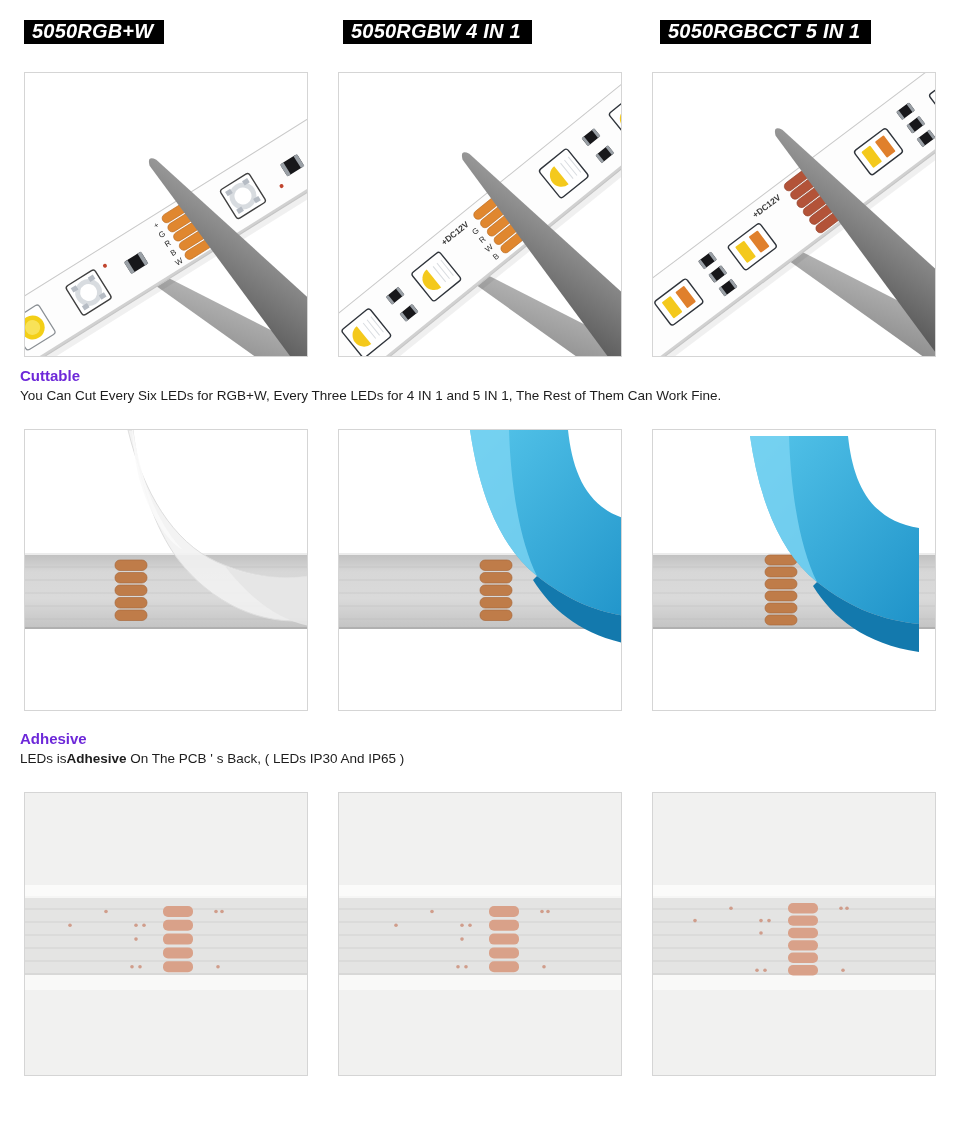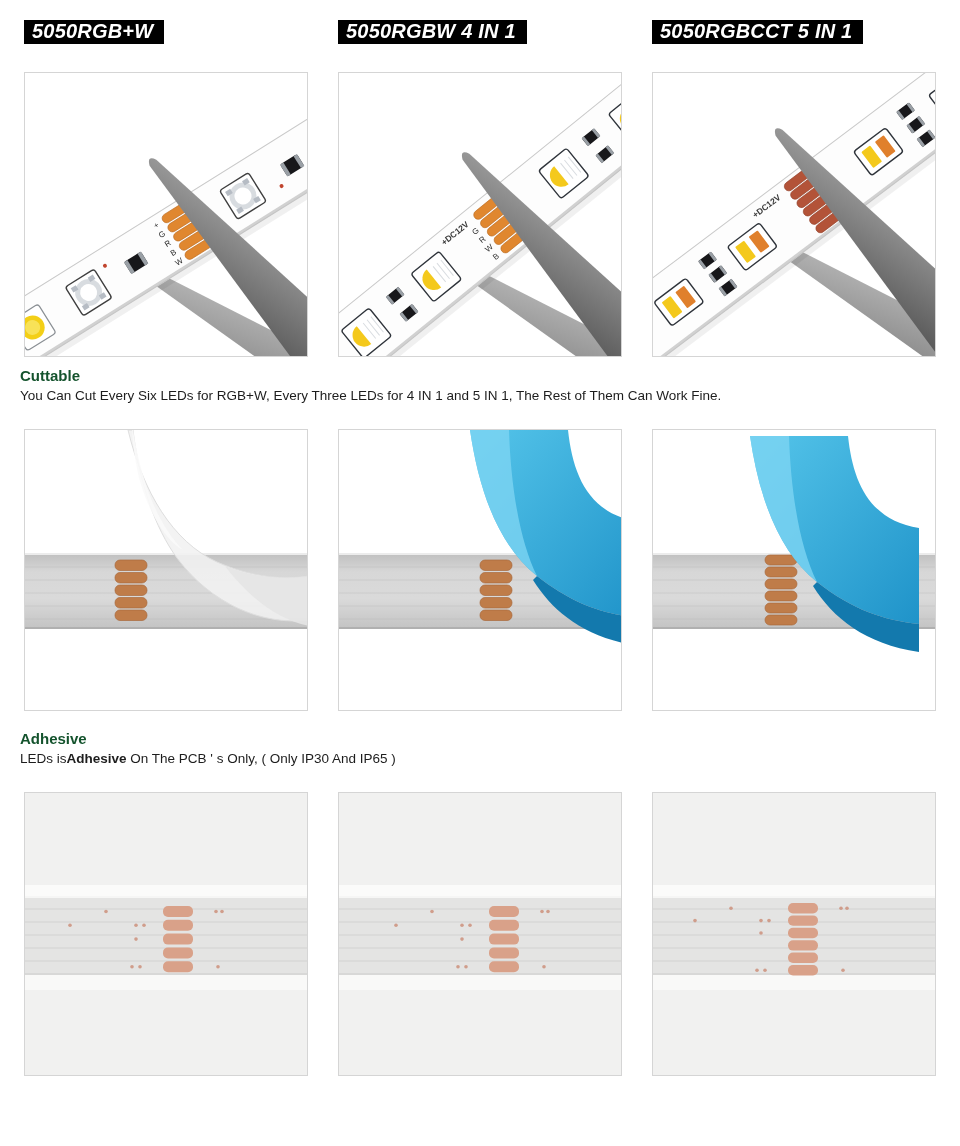--- a/index.html
+++ b/index.html
@@ -2,28 +2,28 @@
 <html><head>
 <meta charset="utf-8">
 <style>
   *{margin:0;padding:0;box-sizing:border-box}
   html,body{background:#fff;font-family:"Liberation Sans",sans-serif}
   .page{width:960px;height:1146px;position:relative;overflow:hidden;background:#fff}
   .tabs{display:flex;gap:30px;padding:20px 16px 0 24px}
   .tab-slot{width:284px}
   .tab{display:inline-block;background:#000;color:#fff;font-weight:bold;font-style:italic;
        font-size:20px;line-height:21px;padding:1px 11px 2px 8px;letter-spacing:.2px;white-space:nowrap}
-  .tab-slot:nth-child(2) .tab{}
-  .tab-slot:nth-child(3) .tab{}
+  .tab-slot:nth-child(2) .tab{margin-left:5px}
+  .tab-slot:nth-child(3) .tab{margin-left:8px}
   .figrow{display:flex;gap:30px;padding-left:24px;margin-top:28px}
   .figrow.mt{margin-top:26px}
   .fig{width:284px;border:1px solid #d5d5d5;background:#fff;overflow:hidden;font-size:0}
   svg{display:block}
   svg text{font-family:"Liberation Sans",sans-serif}
-  .sec-head{font-size:15px;font-weight:bold;color:#14532d;margin:10px 0 0 20px}
+  .sec-head{font-size:15px;font-weight:bold;color:#6d28d9;margin:10px 0 0 20px}
   .sec-head.big-gap{margin-top:19px}
   .sec-desc{font-size:13.5px;color:#1d1d1d;margin:4px 1px 0 20px}
 </style>
 </head>
 <body>
 
 <div class="page">
 
   <div class="tabs">
     <div class="tab-slot">
@@ -359,21 +359,21 @@
           </g>
           <g transform="translate(-34,6)">
             <path d="M 131,0 C 140,62 160,116 198,146 C 234,174 264,184 300,188 L 300,92 C 250,84 234,46 229,0 Z" fill="url(#atg2)"></path>
             <path d="M 198,146 C 234,174 264,184 300,188 L 300,216 C 246,208 214,182 194,150 Z" fill="#1379ad"></path>
             <path d="M 131,0 C 140,62 160,116 198,146 C 182,114 172,62 170,0 Z" fill="#7dd5f2" opacity="0.8"></path>
           </g>
         </svg>
     </figure>
   </div>
   <h3 class="sec-head big-gap">Adhesive</h3>
-  <p class="sec-desc"><span>LEDs is</span><span style="font-weight: bold;">Adhesive</span><span> On The PCB ' s Only,  ( Only IP30 And IP65 )</span></p>
+  <p class="sec-desc"><span>LEDs is</span><span style="font-weight: bold;">Adhesive</span><span> On The PCB ' s Back,  ( LEDs IP30 And IP65 )</span></p>
 
   <div class="figrow mt">
     <figure class="fig">
       <svg id="fig-silicone-0" width="284" height="282" viewBox="0 0 284 282">
           <rect x="0" y="0" width="284" height="282" fill="#f1f1f0"></rect>
           <g>
             <rect x="0" y="92" width="284" height="11" fill="#fbfbfa"></rect>
             <rect x="0" y="103" width="284" height="79" fill="#e4e4e3"></rect>
             <line x1="0" y1="116" x2="284" y2="116" stroke="#d2d2d1" stroke-width="1"></line>
             <line x1="0" y1="129" x2="284" y2="129" stroke="#d2d2d1" stroke-width="1"></line>

